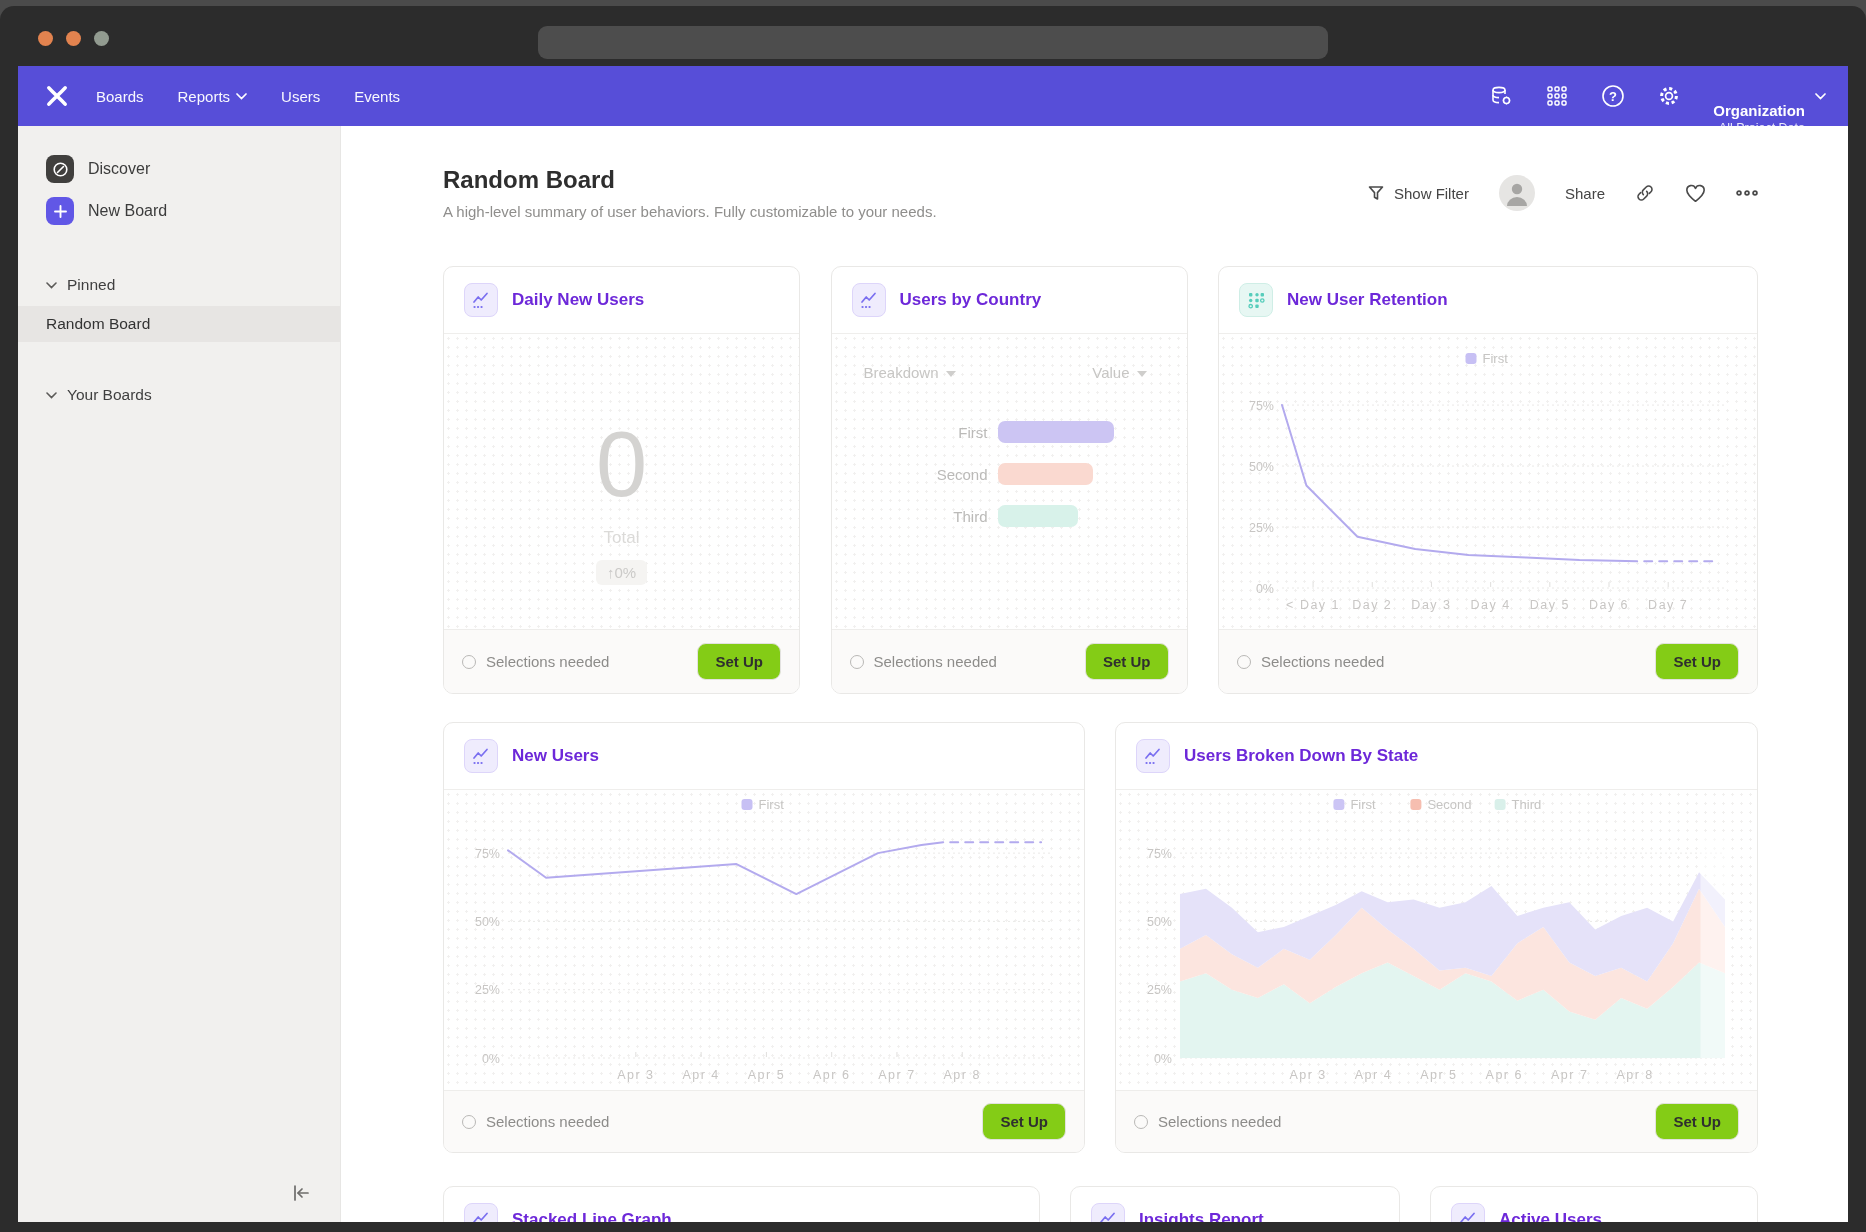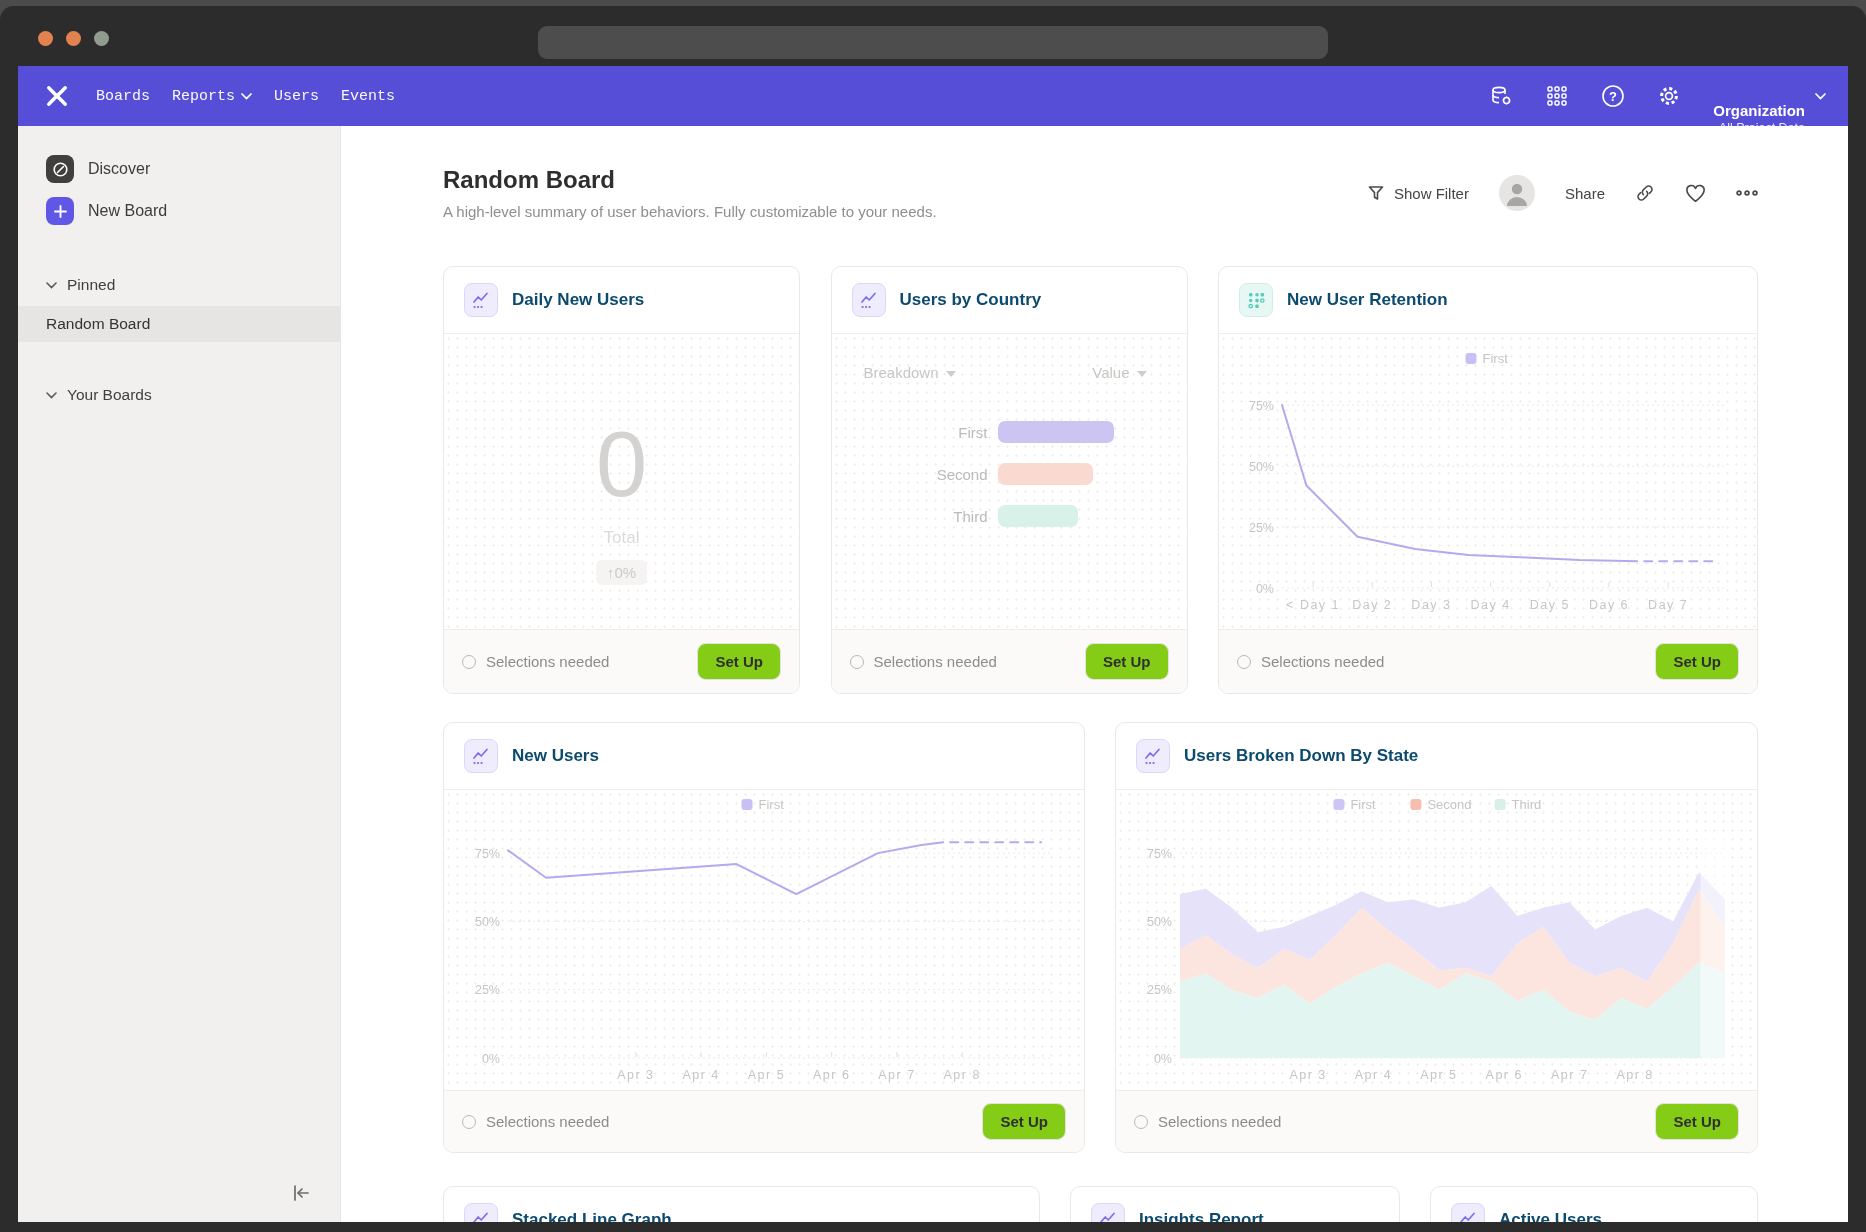--- a/index.html
+++ b/index.html
@@ -15,21 +15,21 @@
   .addressbar { position:absolute; left:538px; top:20px; width:790px; height:33px;
     background:#4d4d4d; border-radius:9px; }
 
   .app { position:relative; margin:0 18px; width:1830px; height:1156px;
     background:#ffffff; overflow:hidden; }
 
   
   .topnav { position:relative; height:60px; background:#574ed8; color:#fff;
     display:flex; align-items:center; }
   .brand { margin:0 26px 0 26px; width:26px; height:26px; display:flex; align-items:center; }
-  .nav-items { display:flex; gap:22px; align-items:center;font-family:Liberation Mono, monospace; }
+  .nav-items { display:flex; gap:34px; align-items:center; }
   .nav-item { font-size:15px; color:rgba(255,255,255,.96); display:flex; align-items:center;
     gap:6px; cursor:default; }
   .searchbox { position:absolute; left:619px; top:11px; width:606px; height:38px;
     background:#4a41c6; border-radius:10px; display:flex; align-items:center; padding:0 14px; }
   .searchbox input { flex:1; border:none; outline:none; background:transparent;
     font-size:15px; color:#e9e6fb; font-family:"Liberation Sans",sans-serif; }
   .searchbox input::placeholder { color:#c9c3f2; }
   .nav-right { position:absolute; right:22px; top:0; height:60px; display:flex;
     align-items:center; gap:32px; }
   .nav-icon { width:24px; height:24px; display:flex; align-items:center; justify-content:center; }
@@ -77,21 +77,21 @@
   .row2 { margin-top:28px; }
   .row3 { margin-top:33px; }
   .card { background:#fff; border:1px solid #e9e8e6; border-radius:10px; overflow:hidden;
     display:flex; flex-direction:column; }
   .card-head { display:flex; align-items:center; gap:14px; padding:16px 20px;
     border-bottom:1px solid #efeeec; }
   .card-ic { width:34px; height:34px; border-radius:8px; display:flex; align-items:center;
     justify-content:center; flex:0 0 auto; }
   .ic-chart { background:#efecfd; border:1px solid #ddd5fa; }
   .ic-retention { background:#e7f7f3; border:1px solid #cfeee6; }
-  .card-title { font-size:17px; font-weight:700; color:#0c4a6e; }
+  .card-title { font-size:17px; font-weight:700; color:#6d28d9; }
   .card-body { flex:1; position:relative; }
   .card-footer { height:64px; border-top:1px solid #eeedeb; background:#fbfaf9;
     display:flex; align-items:center; justify-content:space-between; padding:0 18px; }
   .status { display:flex; align-items:center; gap:10px; font-size:15px; color:#8d8c8a; }
   .radio-ic { width:14px; height:14px; border-radius:50%; border:1.6px solid #b9b8b6; }
   .setup-btn { background:#84cc16; border:1px solid #e3e2e0; border-radius:9px;
     padding:9px 17px; font-size:15px; font-weight:700; color:#2f2f2f;
     font-family:"Liberation Sans",sans-serif; }
 
   

